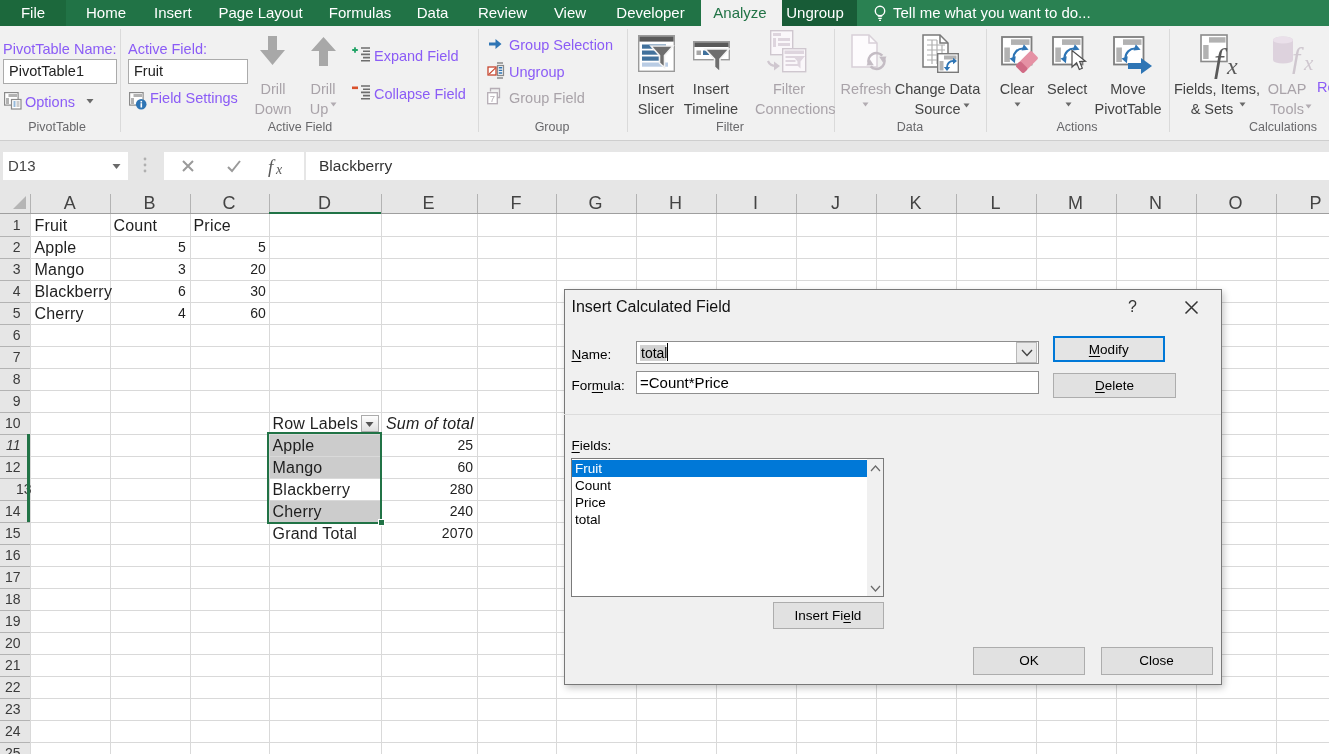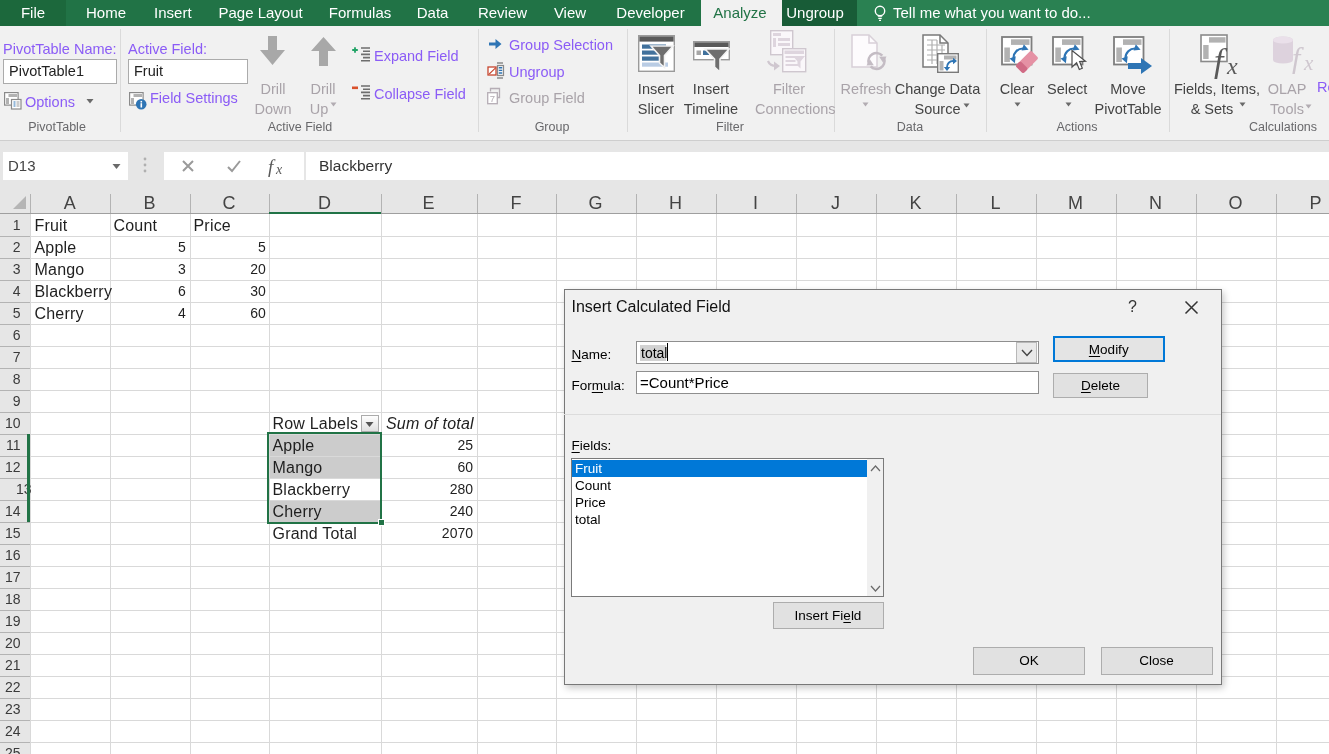--- a/index.html
+++ b/index.html
@@ -387,21 +387,21 @@
 <div class="rn" style="left:0;top:214.3px;">1</div>
 <div class="rn" style="left:0;top:236.3px;">2</div>
 <div class="rn" style="left:0;top:258.3px;">3</div>
 <div class="rn" style="left:0;top:280.3px;">4</div>
 <div class="rn" style="left:0;top:302.3px;">5</div>
 <div class="rn" style="left:0;top:324.3px;">6</div>
 <div class="rn" style="left:0;top:346.3px;">7</div>
 <div class="rn" style="left:0;top:368.3px;">8</div>
 <div class="rn" style="left:0;top:390.3px;">9</div>
 <div class="rn" style="left:0;top:412.3px;">10</div>
-<div class="rn" style="left:0;top:434.3px;">11</div>
+<div class="rn" style="left:0;top:434.3px;font-style:italic;">11</div>
 <div class="rn" style="left:0;top:456.3px;">12</div>
 <div class="rn" style="left:0;top:478.3px;padding-left:16px;">13</div>
 <div class="rn" style="left:0;top:500.3px;">14</div>
 <div class="rn" style="left:0;top:522.3px;">15</div>
 <div class="rn" style="left:0;top:544.3px;">16</div>
 <div class="rn" style="left:0;top:566.3px;">17</div>
 <div class="rn" style="left:0;top:588.3px;">18</div>
 <div class="rn" style="left:0;top:610.3px;">19</div>
 <div class="rn" style="left:0;top:632.3px;">20</div>
 <div class="rn" style="left:0;top:654.3px;">21</div>
@@ -459,21 +459,21 @@
 <div class="abs" style="left:641px;top:345px;font-size:14px;color:#000;">total</div>
 <div class="abs" style="left:666.5px;top:343px;width:1.4px;height:18px;background:#000;"></div>
 <div class="abs" style="left:1015.5px;top:342px;width:21.5px;height:21px;background:#e9e9e9;border:1px solid #b8b8b8;"></div>
 <svg style="left:1021px;top:349px;" width="12" height="8">
       <path d="M1 1 L6 6.5 L11 1" stroke="#444" stroke-width="1.4" fill="none"></path>
     </svg>
 <div class="btn" style="left:1053px;top:336px;width:111.5px;height:26px;line-height:23px;border:2px solid #0078d7;background:#e4e4e4;"><u>M</u>odify</div>
 <div class="dlbl" style="left:571.5px;top:378px;">For<u>m</u>ula:</div>
 <div class="abs" style="left:635.5px;top:371px;width:403px;height:23px;background:#fff;border:1px solid #8f8f8f;"></div>
 <div class="abs" style="left:640px;top:373.5px;font-size:15px;color:#000;">=Count*Price</div>
-<div class="btn" style="left:1053px;top:373px;width:95px;height:25px;line-height:23px;"><u>D</u>elete</div>
+<div class="btn" style="left:1053px;top:373px;width:123px;height:25px;line-height:23px;"><u>D</u>elete</div>
 <div class="abs" style="left:564px;top:413.5px;width:657px;height:1px;background:#dcdcdc;"></div>
 <div class="dlbl" style="left:571.5px;top:438px;"><u>F</u>ields:</div>
 <div class="abs" style="left:570.5px;top:458px;width:313.5px;height:138.5px;background:#fff;border:1px solid #7a7a7a;"></div>
 <div class="abs" style="left:571.5px;top:459.8px;width:295px;height:17px;background:#0078d7;"></div>
 <div class="abs" style="left:575px;top:460.5px;font-size:13.5px;color:#fff;">Fruit</div>
 <div class="abs" style="left:575px;top:477.8px;font-size:13.5px;color:#000;">Count</div>
 <div class="abs" style="left:575px;top:495.1px;font-size:13.5px;color:#000;">Price</div>
 <div class="abs" style="left:575px;top:512.4px;font-size:13.5px;color:#000;">total</div>
 <div class="abs" style="left:866.5px;top:459px;width:16.5px;height:136.5px;background:#f0f0f0;"></div>
 <svg style="left:869.5px;top:464.5px;" width="11" height="7">

